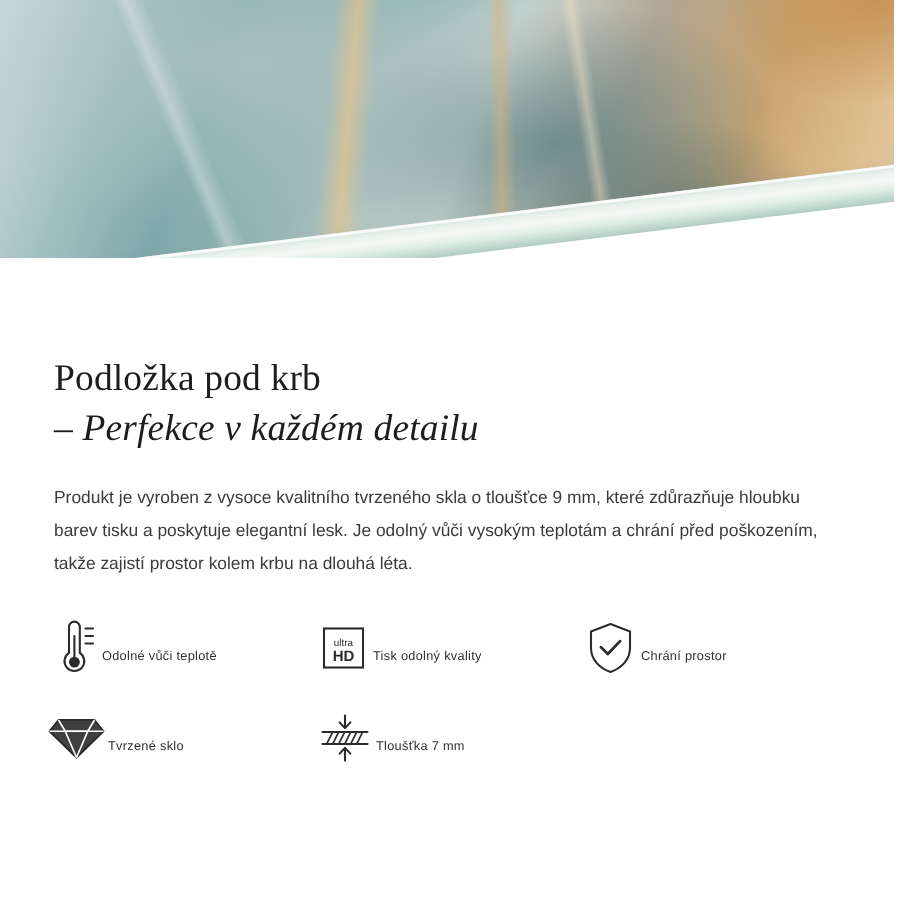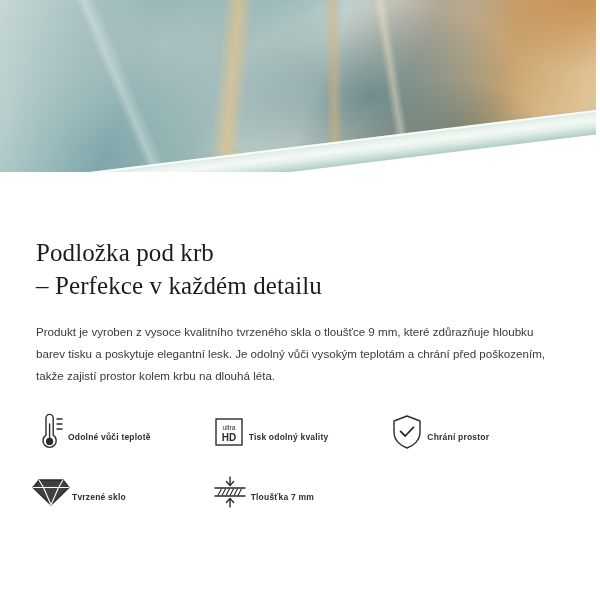--- a/index.html
+++ b/index.html
@@ -134,21 +134,21 @@
   }
   .headline {
     margin: 14px 0 0 0;
     font-family: "Liberation Serif", serif;
     font-size: 25px;
     line-height: 1.33;
     font-weight: 400;
     color: #1d1d1d;
     letter-spacing: 0.1px;
   }
-  .headline .line2 { display: block; }
+  .headline .line2 { display: block; font-style: italic; }
   .body-text {
     margin: 18px 0 0 0;
     font-size: 11.6px;
     line-height: 1.92;
     color: #3a3a3a;
     max-width: 534px;
   }
 
   
   .features {
@@ -170,21 +170,20 @@
     display: flex;
     align-items: center;
     justify-content: center;
   }
   .feature-label {
     margin-top: 10px;
     font-size: 8.5px;
     color: #2f2f2f;
     letter-spacing: 0.2px;
     text-align: center;
-    font-weight: bold;
   }
   svg { display: block; }
 </style>
 </head>
 <body>
 
 <div class="page">
 
   <div class="hero">
     <div class="hero-slab">

